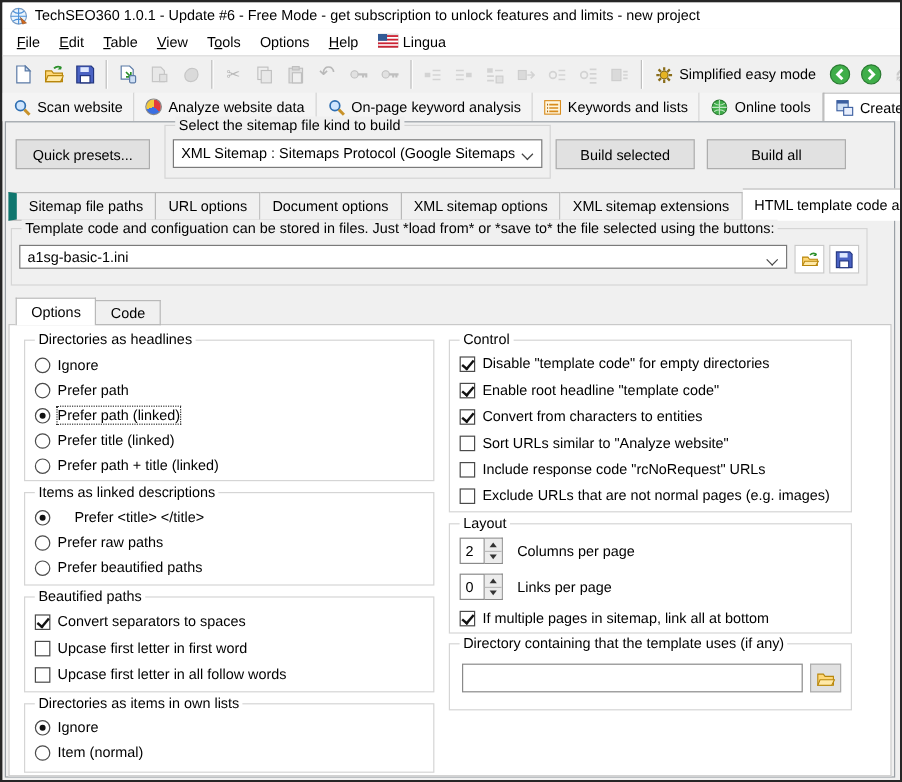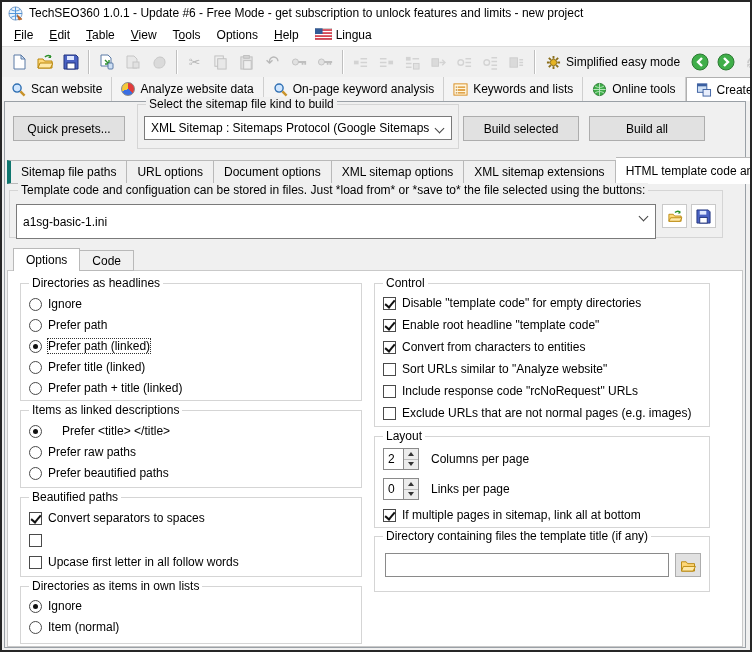--- a/index.html
+++ b/index.html
@@ -46,21 +46,21 @@
 
   .combo { background:#fff; border:1px solid #7a7a7a; display:flex; align-items:center;
            padding:0 22px 0 6px; position:relative; overflow:hidden; white-space:nowrap; }
   .combo .chev { position:absolute; right:8px; top:8px; width:7px; height:7px;
                  border-right:1.5px solid #444; border-bottom:1.5px solid #444; transform:rotate(45deg); }
 
   
   .cfg-tabs { position:absolute; left:2px; top:55px; display:flex; align-items:flex-end; height:27px; }
   .ctab { padding:5px 10px 5px 10px; background:#f0f0f0; border:1px solid #b9b9b9; border-left:none;
           white-space:nowrap; height:24px; display:flex; align-items:center; }
-  .ctab:first-child { border-left:4px solid #0f766e; }
+  .ctab:first-child { border-left:7px solid #0f766e; }
   .ctab.active { background:#fff; height:27px; border-bottom:none; }
 
   .sub-tabs { position:absolute; left:8px; top:146px; display:flex; align-items:flex-end; height:23px; z-index:2; }
   .stab { padding:4px 12px; background:#f0f0f0; border:1px solid #b9b9b9; border-left:none; height:21px;
           display:flex; align-items:center; }
   .stab:first-child { border-left:1px solid #b9b9b9; }
   .stab.active { background:#fff; height:23px; border-bottom:none; }
 
   .white-panel { position:absolute; left:2px; top:168px; width:736px; height:377px;
                  background:#fff; border:1px solid #c9c9c9; }
@@ -434,21 +434,21 @@
       <div class="ctab">
           <span>XML sitemap extensions</span>
         </div>
       <div class="ctab active">
           <span>HTML template code and options</span>
         </div>
     </div>
 
     <div class="groupbox" style="left:4px;top:88px;width:714px;height:48px;">
       <span class="gb-label">Template code and configuation can be stored in files. Just *load from* or *save to* the file selected using the buttons:</span>
-      <div class="combo" style="position:absolute;left:6px;top:13px;width:640px;height:35px;">
+      <div class="combo" style="position:absolute;left:6px;top:13px;width:640px;height:20px;">
         <span>a1sg-basic-1.ini</span>
         <span class="chev"></span>
       </div>
       <div class="btn" style="position:absolute;left:652px;top:13px;width:25px;height:24px;background:#fff;border-color:#c9c9c9;">
         <span>
           <svg width="16" height="14" viewBox="0 0 16 16">
               <path d="M1 6h5l1.5 2H15v6H1z" fill="#ffd878" stroke="#b8860b"></path>
               <path d="M1 14l2-4h13l-2.5 4z" fill="#ffe9a8" stroke="#b8860b"></path>
               <path d="M8 4c2-2 5-2 6 0" fill="none" stroke="#2a8f2a" stroke-width="1.6"></path>
               <path d="M14 2v3h-3z" fill="#2a8f2a"></path>
@@ -518,20 +518,21 @@
       </div>
 
       <div class="groupbox on-white" style="left:12px;top:226px;width:342px;height:80px;">
         <span class="gb-label">Beautified paths</span>
         <div class="row" style="top:10px;">
           <span class="checkbox checked"></span>
           <span class="rlabel">Convert separators to spaces</span>
         </div>
         <div class="row" style="top:32px;">
           <span class="checkbox"></span>
+          <span class="rlabel">Upcase first letter in first word</span>
         </div>
         <div class="row" style="top:54px;">
           <span class="checkbox"></span>
           <span class="rlabel">Upcase first letter in all follow words</span>
         </div>
       </div>
 
       <div class="groupbox on-white" style="left:12px;top:315px;width:342px;height:58px;padding-left:48px;">
         <span class="gb-label">Directories as items in own lists</span>
         <div class="row" style="top:9px;">
@@ -602,21 +603,21 @@
           </div>
           <span class="rlabel" style="margin-left:6px;">Links per page</span>
         </div>
         <div class="row" style="top:68px;">
           <span class="checkbox checked"></span>
           <span class="rlabel">If multiple pages in sitemap, link all at bottom</span>
         </div>
       </div>
 
       <div class="groupbox on-white" style="left:366px;top:265px;width:336px;height:56px;">
-        <span class="gb-label">Directory containing files the template title (if any)</span>
+        <span class="gb-label">Directory containing that the template uses (if any)</span>
         <input class="text-input" style="position: absolute; left: 10px; top: 16px; width: 284px;" value="">
         <div class="btn" style="position:absolute;left:300px;top:16px;width:26px;height:24px;">
           <span>
             <svg width="16" height="13" viewBox="0 0 16 14">
                 <path d="M1 3h5l1.5 2H15v8H1z" fill="#ffd878" stroke="#b8860b"></path>
                 <path d="M1 13l2-5h13l-2.5 5z" fill="#ffe9a8" stroke="#b8860b"></path>
               </svg>
           </span>
         </div>
       </div>

